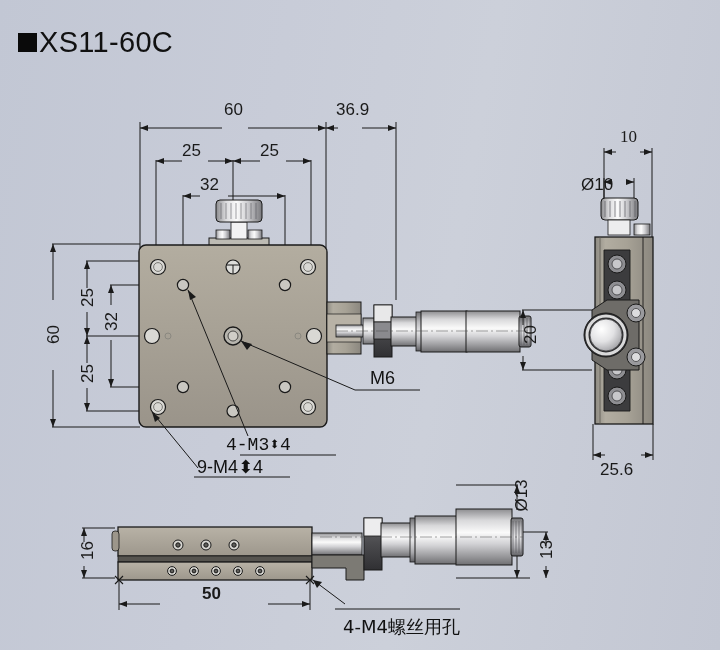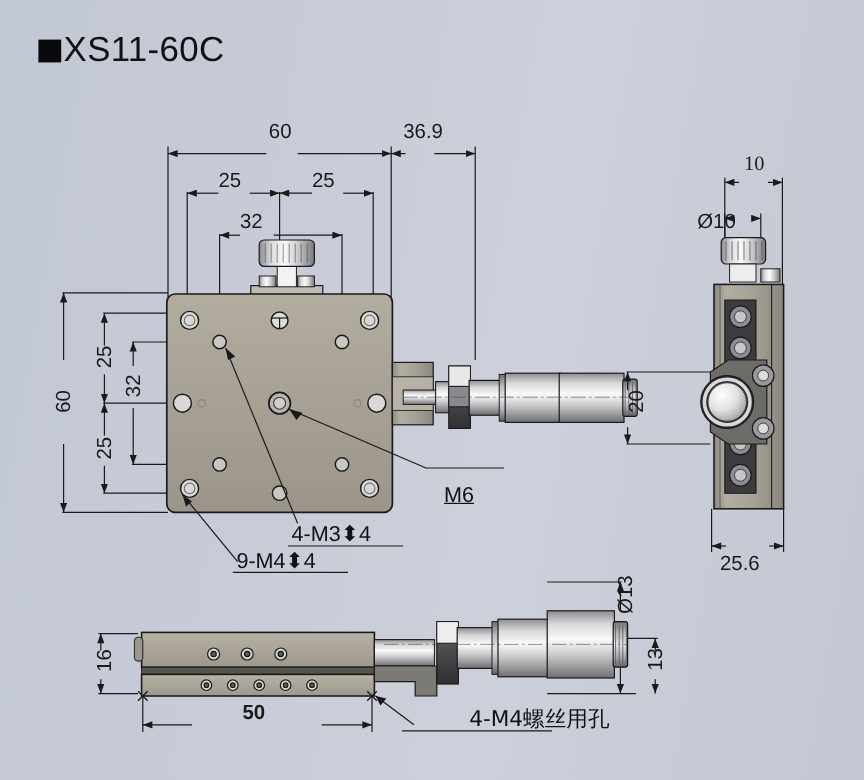--- a/index.html
+++ b/index.html
@@ -4,21 +4,21 @@
 <style>
   html,body{margin:0;padding:0;}
   body{
     width:720px;height:650px;overflow:hidden;
     font-family:"Liberation Sans","DejaVu Sans",sans-serif;
     background:linear-gradient(100deg,#c2c7d4 0%,#c8ccd8 35%,#ccd0da 60%,#c3c7d3 100%);
   }
   #stage{position:relative;width:720px;height:650px;}
   svg#dwg{position:absolute;left:0;top:0;}
 
-  .ttl{position:absolute;left:32px;top:28px;display:flex;align-items:center;gap:2px;}
+  .ttl{position:absolute;left:18px;top:28px;display:flex;align-items:center;gap:2px;}
   .ttl-sq{width:19px;height:19px;background:#0a0a0a;display:inline-block;}
   .ttl-tx{font-size:29px;color:#111;letter-spacing:.3px;line-height:1;}
 
   .dim{position:absolute;font-size:17px;color:#1a1a1a;white-space:nowrap;line-height:1;}
   .rot{transform:rotate(-90deg);transform-origin:50% 50%;}
   .lbl{position:absolute;font-size:18px;color:#111;white-space:nowrap;line-height:1;}
   .cjk{font-family:"DejaVu Sans","Liberation Sans",sans-serif;}
 </style>
 </head>
 <body>
@@ -390,29 +390,29 @@
   <div class="dim" style="left:336px;top:101px;">36.9</div>
   <div class="dim" style="left:182px;top:142px;">25</div>
   <div class="dim" style="left:260px;top:142px;">25</div>
   <div class="dim" style="left:200px;top:176px;">32</div>
 
   <div class="dim rot" style="left:28px;top:326px;width:50px;text-align:center;">60</div>
   <div class="dim rot" style="left:62px;top:289px;width:50px;text-align:center;">25</div>
   <div class="dim rot" style="left:86px;top:313px;width:50px;text-align:center;">32</div>
   <div class="dim rot" style="left:62px;top:365px;width:50px;text-align:center;">25</div>
 
-  <div class="lbl" style="left:370px;top:403px;text-decoration:underline;">M6</div>
-  <div class="lbl" style="left:243px;top:436px;">4-M3⬍4</div>
+  <div class="lbl" style="left:370px;top:369px;">M6</div>
+  <div class="lbl" style="left:226px;top:436px;font-family:Liberation Mono, monospace;">4-M3⬍4</div>
   <div class="lbl" style="left:197px;top:458px;">9-M4⬍4</div>
 
   <div class="dim" style="left:581px;top:176px;">Ø10</div>
   <div class="dim" style="left:620px;top:128px;font-family:Liberation Serif, serif;">10</div>
   <div class="dim rot" style="left:505px;top:326px;width:50px;text-align:center;">20</div>
   <div class="dim" style="left:600px;top:461px;">25.6</div>
 
   <div class="dim rot" style="left:62px;top:542px;width:50px;text-align:center;">16</div>
   <div class="dim" style="left:202px;top:585px;font-weight:bold;">50</div>
   <div class="dim rot" style="left:493px;top:487px;width:56px;text-align:center;">Ø13</div>
   <div class="dim rot" style="left:521px;top:541px;width:50px;text-align:center;">13</div>
 
-  <div class="lbl cjk" style="left:343px;top:591px;margin-left:48px;">4-M4螺丝用孔</div>
+  <div class="lbl cjk" style="left:343px;top:618px;">4-M4螺丝用孔</div>
 
 </div>
 
 </body></html>

